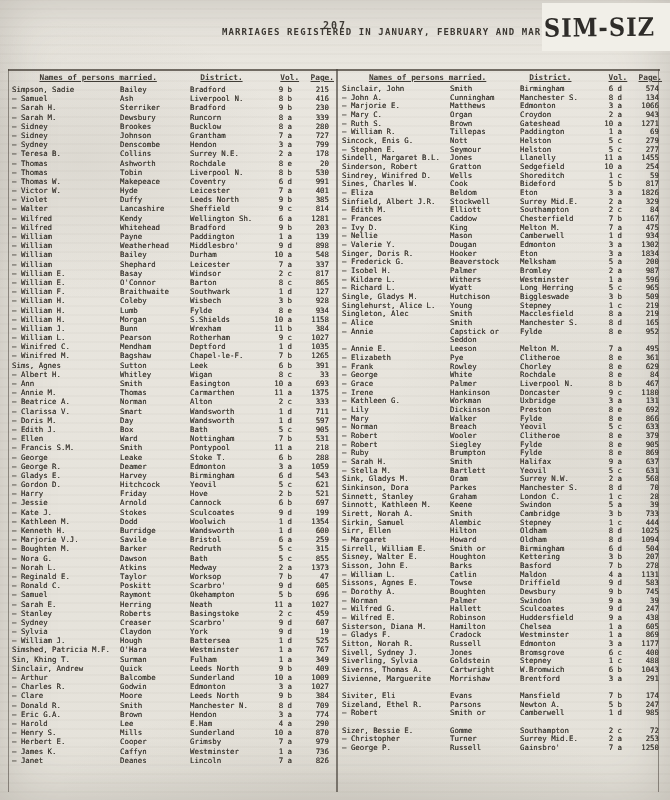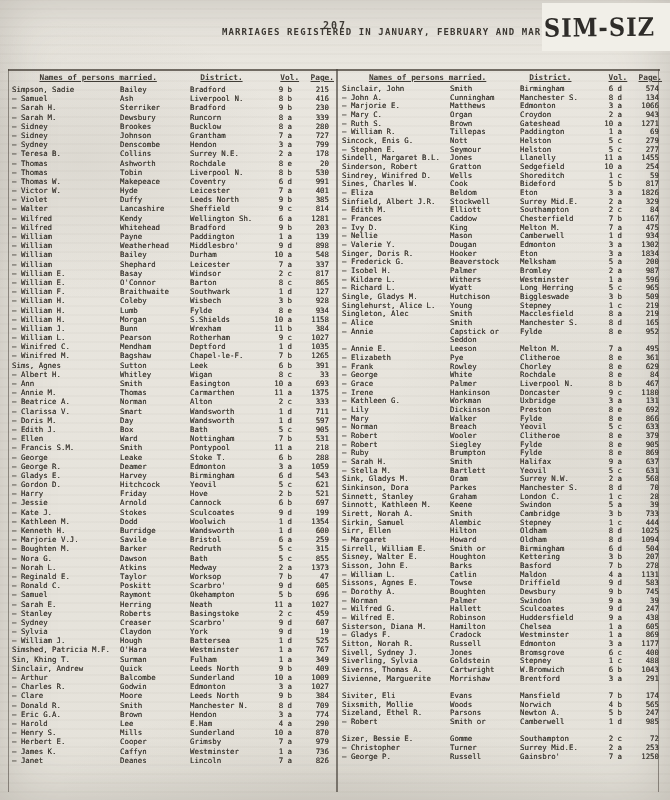--- a/index.html
+++ b/index.html
@@ -223,21 +223,20 @@
         <div class="row"><span class="cn">— Wilfred E.</span><span class="cs">Robinson</span><span class="cd">Huddersfield</span><span class="cv">9 a</span><span class="cp">438</span></div>
         <div class="row"><span class="cn">Sisterson, Diana M.</span><span class="cs">Hamilton</span><span class="cd">Chelsea</span><span class="cv">1 a</span><span class="cp">605</span></div>
         <div class="row"><span class="cn">— Gladys F.</span><span class="cs">Cradock</span><span class="cd">Westminster</span><span class="cv">1 a</span><span class="cp">869</span></div>
         <div class="row"><span class="cn">Sitton, Norah R.</span><span class="cs">Russell</span><span class="cd">Edmonton</span><span class="cv">3 a</span><span class="cp">1177</span></div>
         <div class="row"><span class="cn">Sivell, Sydney J.</span><span class="cs">Jones</span><span class="cd">Bromsgrove</span><span class="cv">6 c</span><span class="cp">400</span></div>
         <div class="row"><span class="cn">Siverling, Sylvia</span><span class="cs">Goldstein</span><span class="cd">Stepney</span><span class="cv">1 c</span><span class="cp">488</span></div>
         <div class="row"><span class="cn">Siverns, Thomas A.</span><span class="cs">Cartwright</span><span class="cd">W.Bromwich</span><span class="cv">6 b</span><span class="cp">1043</span></div>
         <div class="row"><span class="cn">Sivienne, Marguerite</span><span class="cs">Morrishaw</span><span class="cd">Brentford</span><span class="cv">3 a</span><span class="cp">291</span></div>
         <div class="row"><span class="cn"></span><span class="cs"></span><span class="cd"></span><span class="cv"></span><span class="cp"></span></div>
         <div class="row"><span class="cn">Siviter, Eli</span><span class="cs">Evans</span><span class="cd">Mansfield</span><span class="cv">7 b</span><span class="cp">174</span></div>
-        <div class="row"><span class="cn">Sixsmith, Mollie</span><span class="cs">Woods</span><span class="cd">Norwich</span><span class="cv">4 b</span><span class="cp">565</span></div>
         <div class="row"><span class="cn">Sizeland, Ethel R.</span><span class="cs">Parsons</span><span class="cd">Newton A.</span><span class="cv">5 b</span><span class="cp">247</span></div>
         <div class="row"><span class="cn">— Robert</span><span class="cs">Smith or</span><span class="cd">Camberwell</span><span class="cv">1 d</span><span class="cp">985</span></div>
         <div class="row"><span class="cn"></span><span class="cs"></span><span class="cd"></span><span class="cv"></span><span class="cp"></span></div>
         <div class="row"><span class="cn">Sizer, Bessie E.</span><span class="cs">Gomme</span><span class="cd">Southampton</span><span class="cv">2 c</span><span class="cp">72</span></div>
         <div class="row"><span class="cn">— Christopher</span><span class="cs">Turner</span><span class="cd">Surrey Mid.E.</span><span class="cv">2 a</span><span class="cp">253</span></div>
         <div class="row"><span class="cn">— George P.</span><span class="cs">Russell</span><span class="cd">Gainsbro'</span><span class="cv">7 a</span><span class="cp">1250</span></div>
       </div>
   </div>
 </div>
 

